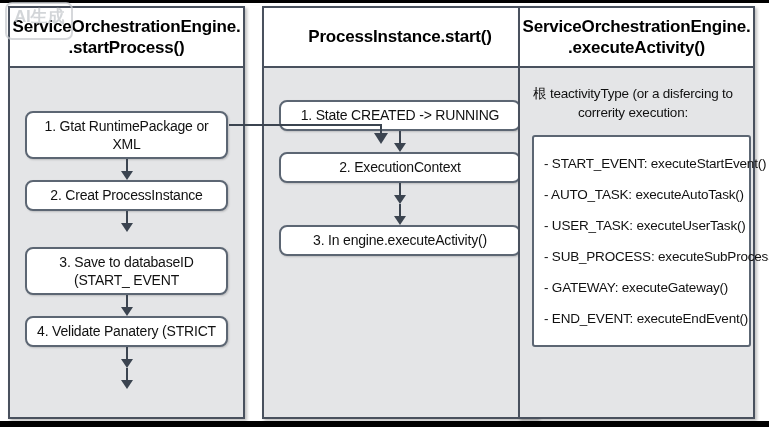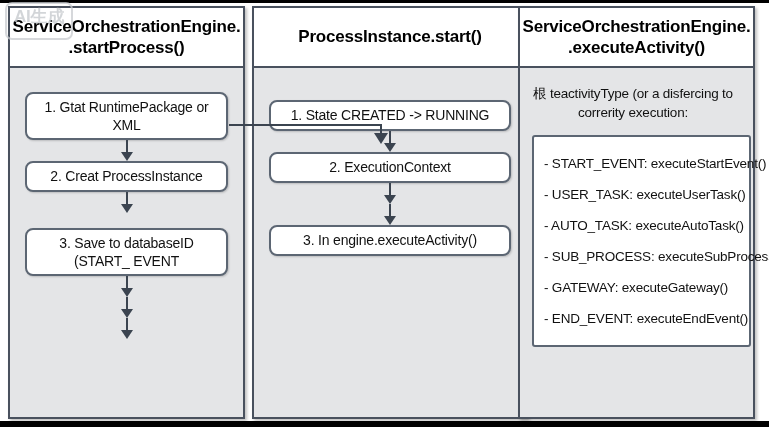--- a/index.html
+++ b/index.html
@@ -45,21 +45,21 @@
   }
   .v-arrow {
     width:2px; height:12px; background:#3b4450; margin:0 auto; position:relative;
   }
   .v-arrow::after {
     content:""; position:absolute; top:100%; left:50%; transform:translateX(-50%);
     border:6px solid transparent; border-top:9px solid #3b4450; border-bottom:0;
   }
   .v-arrow { margin-bottom:9px; }
 
-  .body-left { padding-top:24px; }
+  .body-left { padding-top:43px; }
   .body-mid  { padding-top:32px; }
 
   .intro {
     padding:16px 17px 0 10px; text-align:center;
     font-size:13.5px; line-height:1.42; color:#111;
   }
   .list-box {
     background:#fff; border:2px solid #5c6673; border-radius:3px;
     margin:13px 2px 0 12px; padding:11px 4px 11px 10px;
     overflow:visible;
@@ -83,26 +83,27 @@
     <span>ServiceOrchestrationEngine.</span>
     <span>.startProcess()</span>
   </div>
   <div class="panel-body body-left">
     <div class="step" style="min-height:48px;">1. Gtat RuntimePackage or XML</div>
     <div class="v-arrow"></div>
     <div class="step">2. Creat ProcessInstance</div>
     <div class="v-arrow"></div>
     <div class="step" style="min-height:48px;margin-top:24px;">3. Save to databaseID (START_ EVENT</div>
     <div class="v-arrow"></div>
+    <div class="step">4. Velidate Panatery (STRICT</div>
     <div class="v-arrow"></div>
     <div class="v-arrow"></div>
   </div>
 </div>
 
-<div class="panel" style="left:252px; width:276px;">
+<div class="panel" style="left:262px; width:276px;">
   <div class="panel-title">
     <span>ProcessInstance.start()</span>
   </div>
   <div class="panel-body body-mid">
     <div class="step">1. State CREATED -&gt; RUNNING</div>
     <div class="v-arrow"></div>
     <div class="step">2. ExecutionContext</div>
     <div class="v-arrow"></div>
     <div class="v-arrow"></div>
     <div class="step">3. In engine.executeActivity()</div>
@@ -111,22 +112,22 @@
 
 <div class="panel" style="left:518px; width:237px;">
   <div class="panel-title">
     <span>ServiceOrchestrationEngine.</span>
     <span>.executeActivity()</span>
   </div>
   <div class="panel-body">
     <div class="intro">根 teactivityType (or a disfercing to correrity execution:</div>
     <div class="list-box">
       <div class="list-item">- START_EVENT: executeStartEvent()</div>
+      <div class="list-item">- AUTO_TASK: executeAutoTask()</div>
       <div class="list-item">- USER_TASK: executeUserTask()</div>
-      <div class="list-item">- AUTO_TASK: executeAutoTask()</div>
       <div class="list-item">- SUB_PROCESS: executeSubProcess()</div>
       <div class="list-item">- GATEWAY: executeGateway()</div>
       <div class="list-item">- END_EVENT: executeEndEvent()</div>
     </div>
   </div>
 </div>
 
 <svg class="connector-svg" width="769" height="427">
   <path d="M 229 125 L 381 125 L 381 133" stroke="#3b4450" stroke-width="2" fill="none"></path>
   <polygon points="374,133 388,133 381,144" fill="#3b4450"></polygon>

